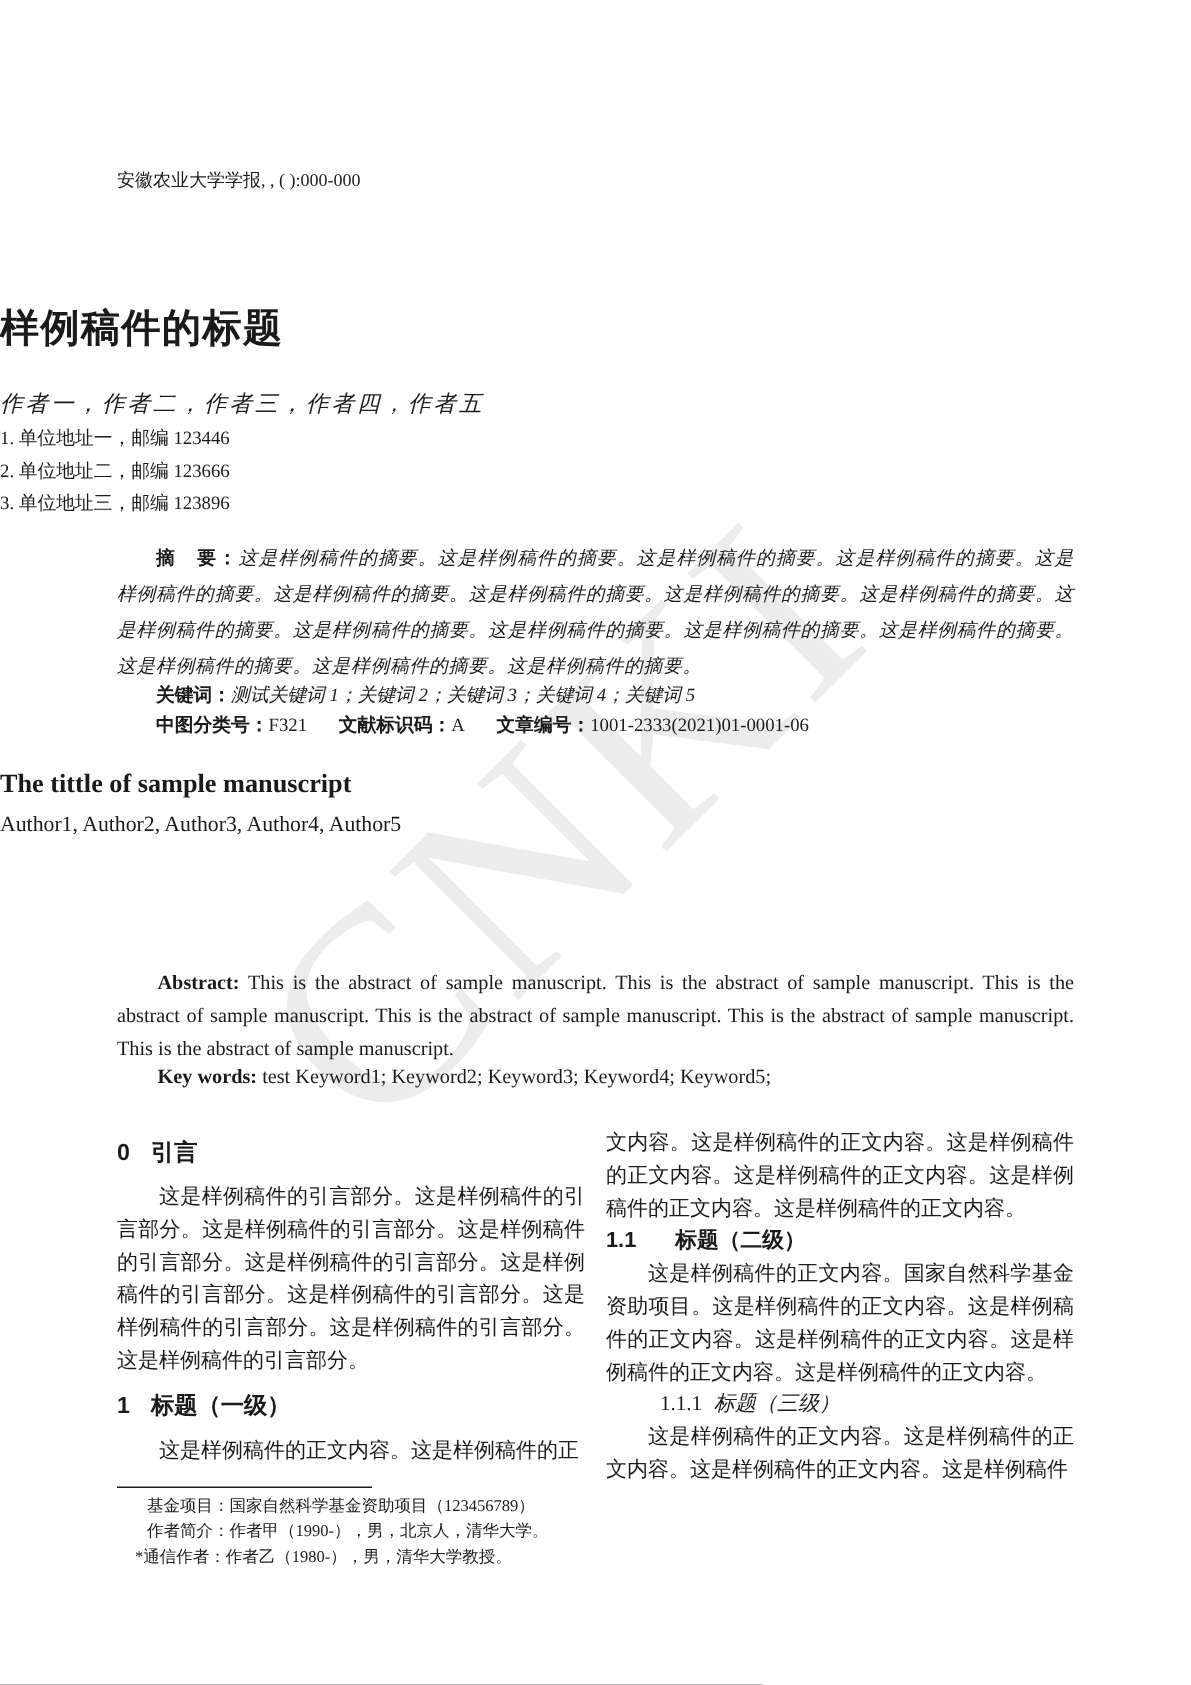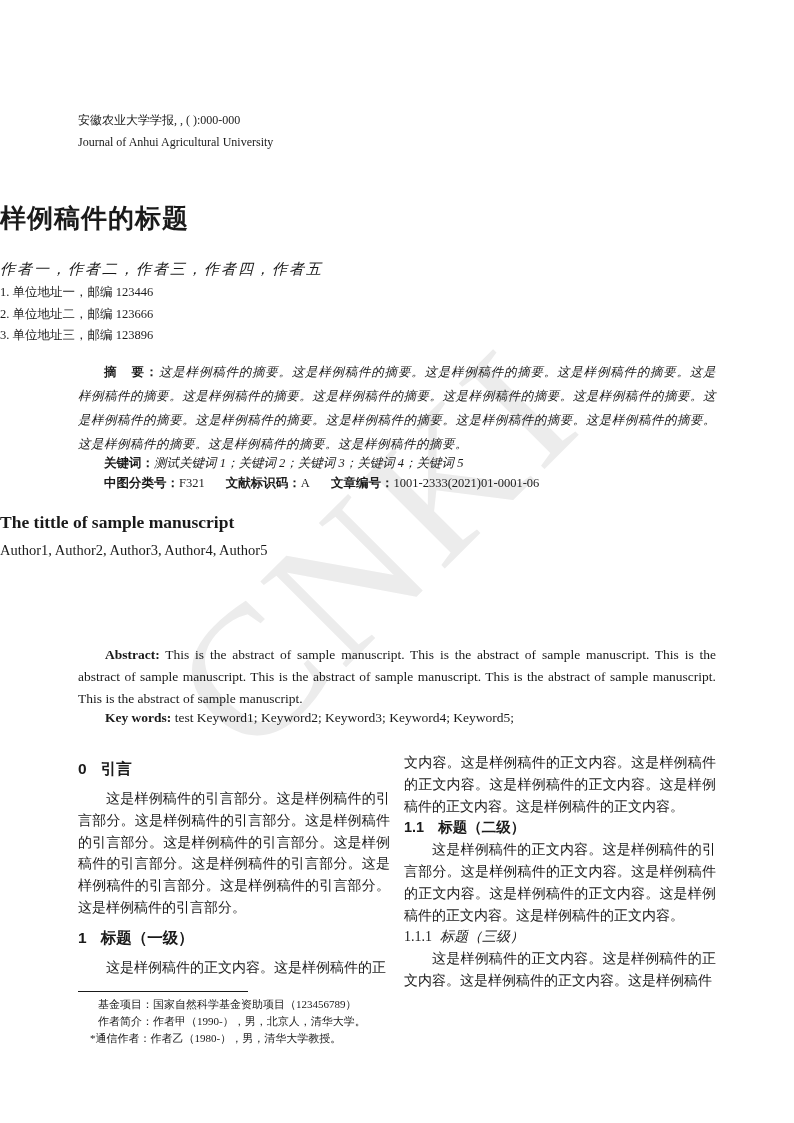--- a/index.html
+++ b/index.html
@@ -48,40 +48,39 @@
 
   .columns{left:78px;top:750px;width:638px;display:flex;gap:14px;}
   .col{width:312px;font-size:14px;line-height:21.8px;text-align:justify;}
   .col p{margin:0;text-indent:28px;}
   .col p.cont{text-indent:0;}
   .col .h-lvl1{font-family:"Liberation Sans","DejaVu Sans",sans-serif;font-weight:bold;
     font-size:15.5px;line-height:20px;margin:9px 0 9px;text-align:left;}
   .col .h-lvl1 .num{margin-right:14px;}
   .col .h-lvl2{font-family:"Liberation Sans","DejaVu Sans",sans-serif;font-weight:bold;
     font-size:14.5px;line-height:21.8px;margin:0;text-align:left;}
-  .col .h-lvl2 .num{margin-right:14px;}
+  .col .h-lvl2 .num{margin-right:26px;}
   .col .h-lvl3{font-style:italic;font-size:14px;line-height:21.8px;margin:0;
     font-weight:normal;text-align:left;}
-  .col .h-lvl3 .num{margin-right:8px;font-style:normal;}
+  .col .h-lvl3 .num{margin-right:8px;font-style:normal;margin-left:36px;}
 
   .footnote{left:78px;top:991px;width:330px;font-size:11px;line-height:17px;}
   .footnote .rule{width:170px;border-top:1px solid #1a1a1a;margin-bottom:4px;}
   .footnote .fn{padding-left:20px;}
   .footnote .fn.corr{padding-left:12px;}
 </style>
 </head>
 <body>
 
 <div class="page">
 
   <div class="watermark">CNKI</div>
 
   <div class="layer header">
     <div>安徽农业大学学报, , ( ):000-000</div>
-    <div>Journal of Anhui Agricultural University</div>
   </div>
 
   <div class="layer center title-cn hei">样例稿件的标题</div>
 
   <div class="layer center authors-cn kai">作者一，作者二，作者三，作者四，作者五</div>
 
   <div class="layer center affils-cn">
     <div>1. 单位地址一，邮编  123446</div>
     <div>2. 单位地址二，邮编  123666</div>
     <div>3. 单位地址三，邮编  123896</div>
@@ -125,21 +124,21 @@
         <span class="num">1</span><span>标题（一级）</span>
       </div>
       <p>这是样例稿件的正文内容。这是样例稿件的正</p>
     </div>
 
     <div class="col">
       <p class="cont" style="margin-top:2px">文内容。这是样例稿件的正文内容。这是样例稿件的正文内容。这是样例稿件的正文内容。这是样例稿件的正文内容。这是样例稿件的正文内容。</p>
       <div class="h-lvl2">
         <span class="num">1.1</span><span>标题（二级）</span>
       </div>
-      <p>这是样例稿件的正文内容。这是样例稿件的引言部分。这是样例稿件的正文内容。这是样例稿件的正文内容。这是样例稿件的正文内容。这是样例稿件的正文内容。这是样例稿件的正文内容。</p>
+      <p>这是样例稿件的正文内容。国家自然科学基金资助项目。这是样例稿件的正文内容。这是样例稿件的正文内容。这是样例稿件的正文内容。这是样例稿件的正文内容。这是样例稿件的正文内容。</p>
       <div class="h-lvl3">
         <span class="num">1.1.1</span><span>标题（三级）</span>
       </div>
       <p>这是样例稿件的正文内容。这是样例稿件的正文内容。这是样例稿件的正文内容。这是样例稿件</p>
     </div>
 
   </div>
 
   <div class="layer footnote">
     <div class="rule"></div>

